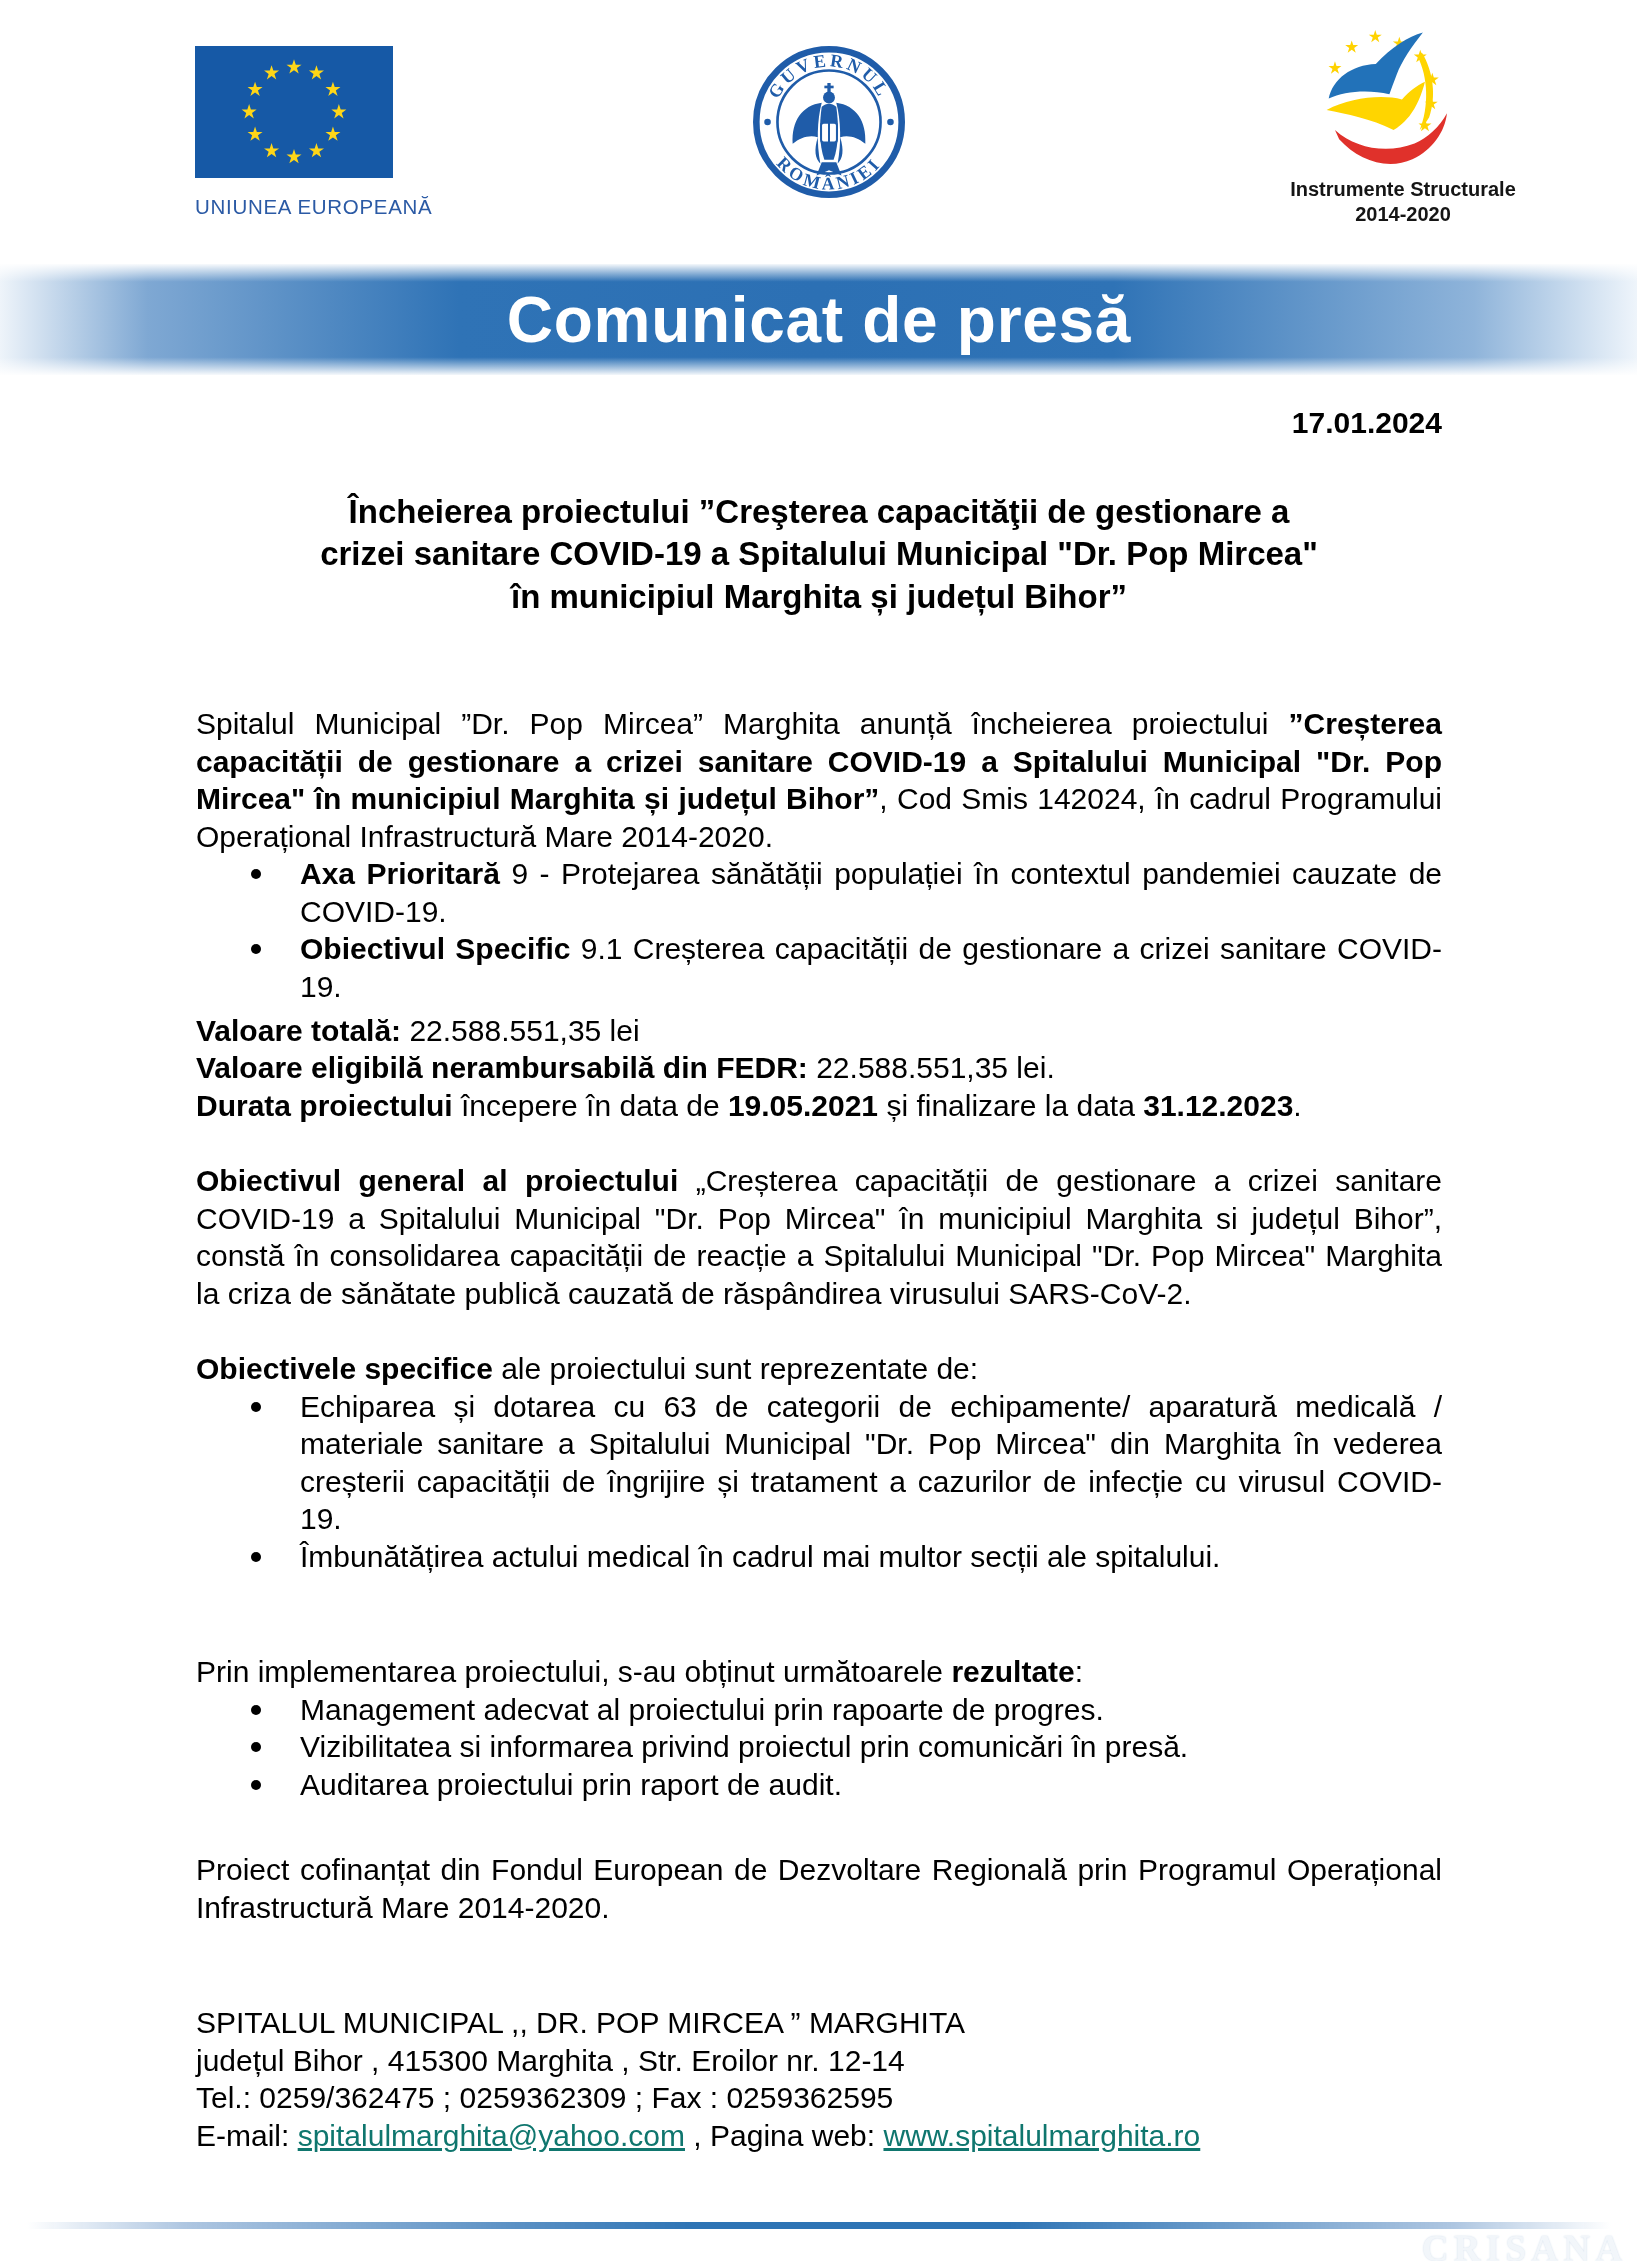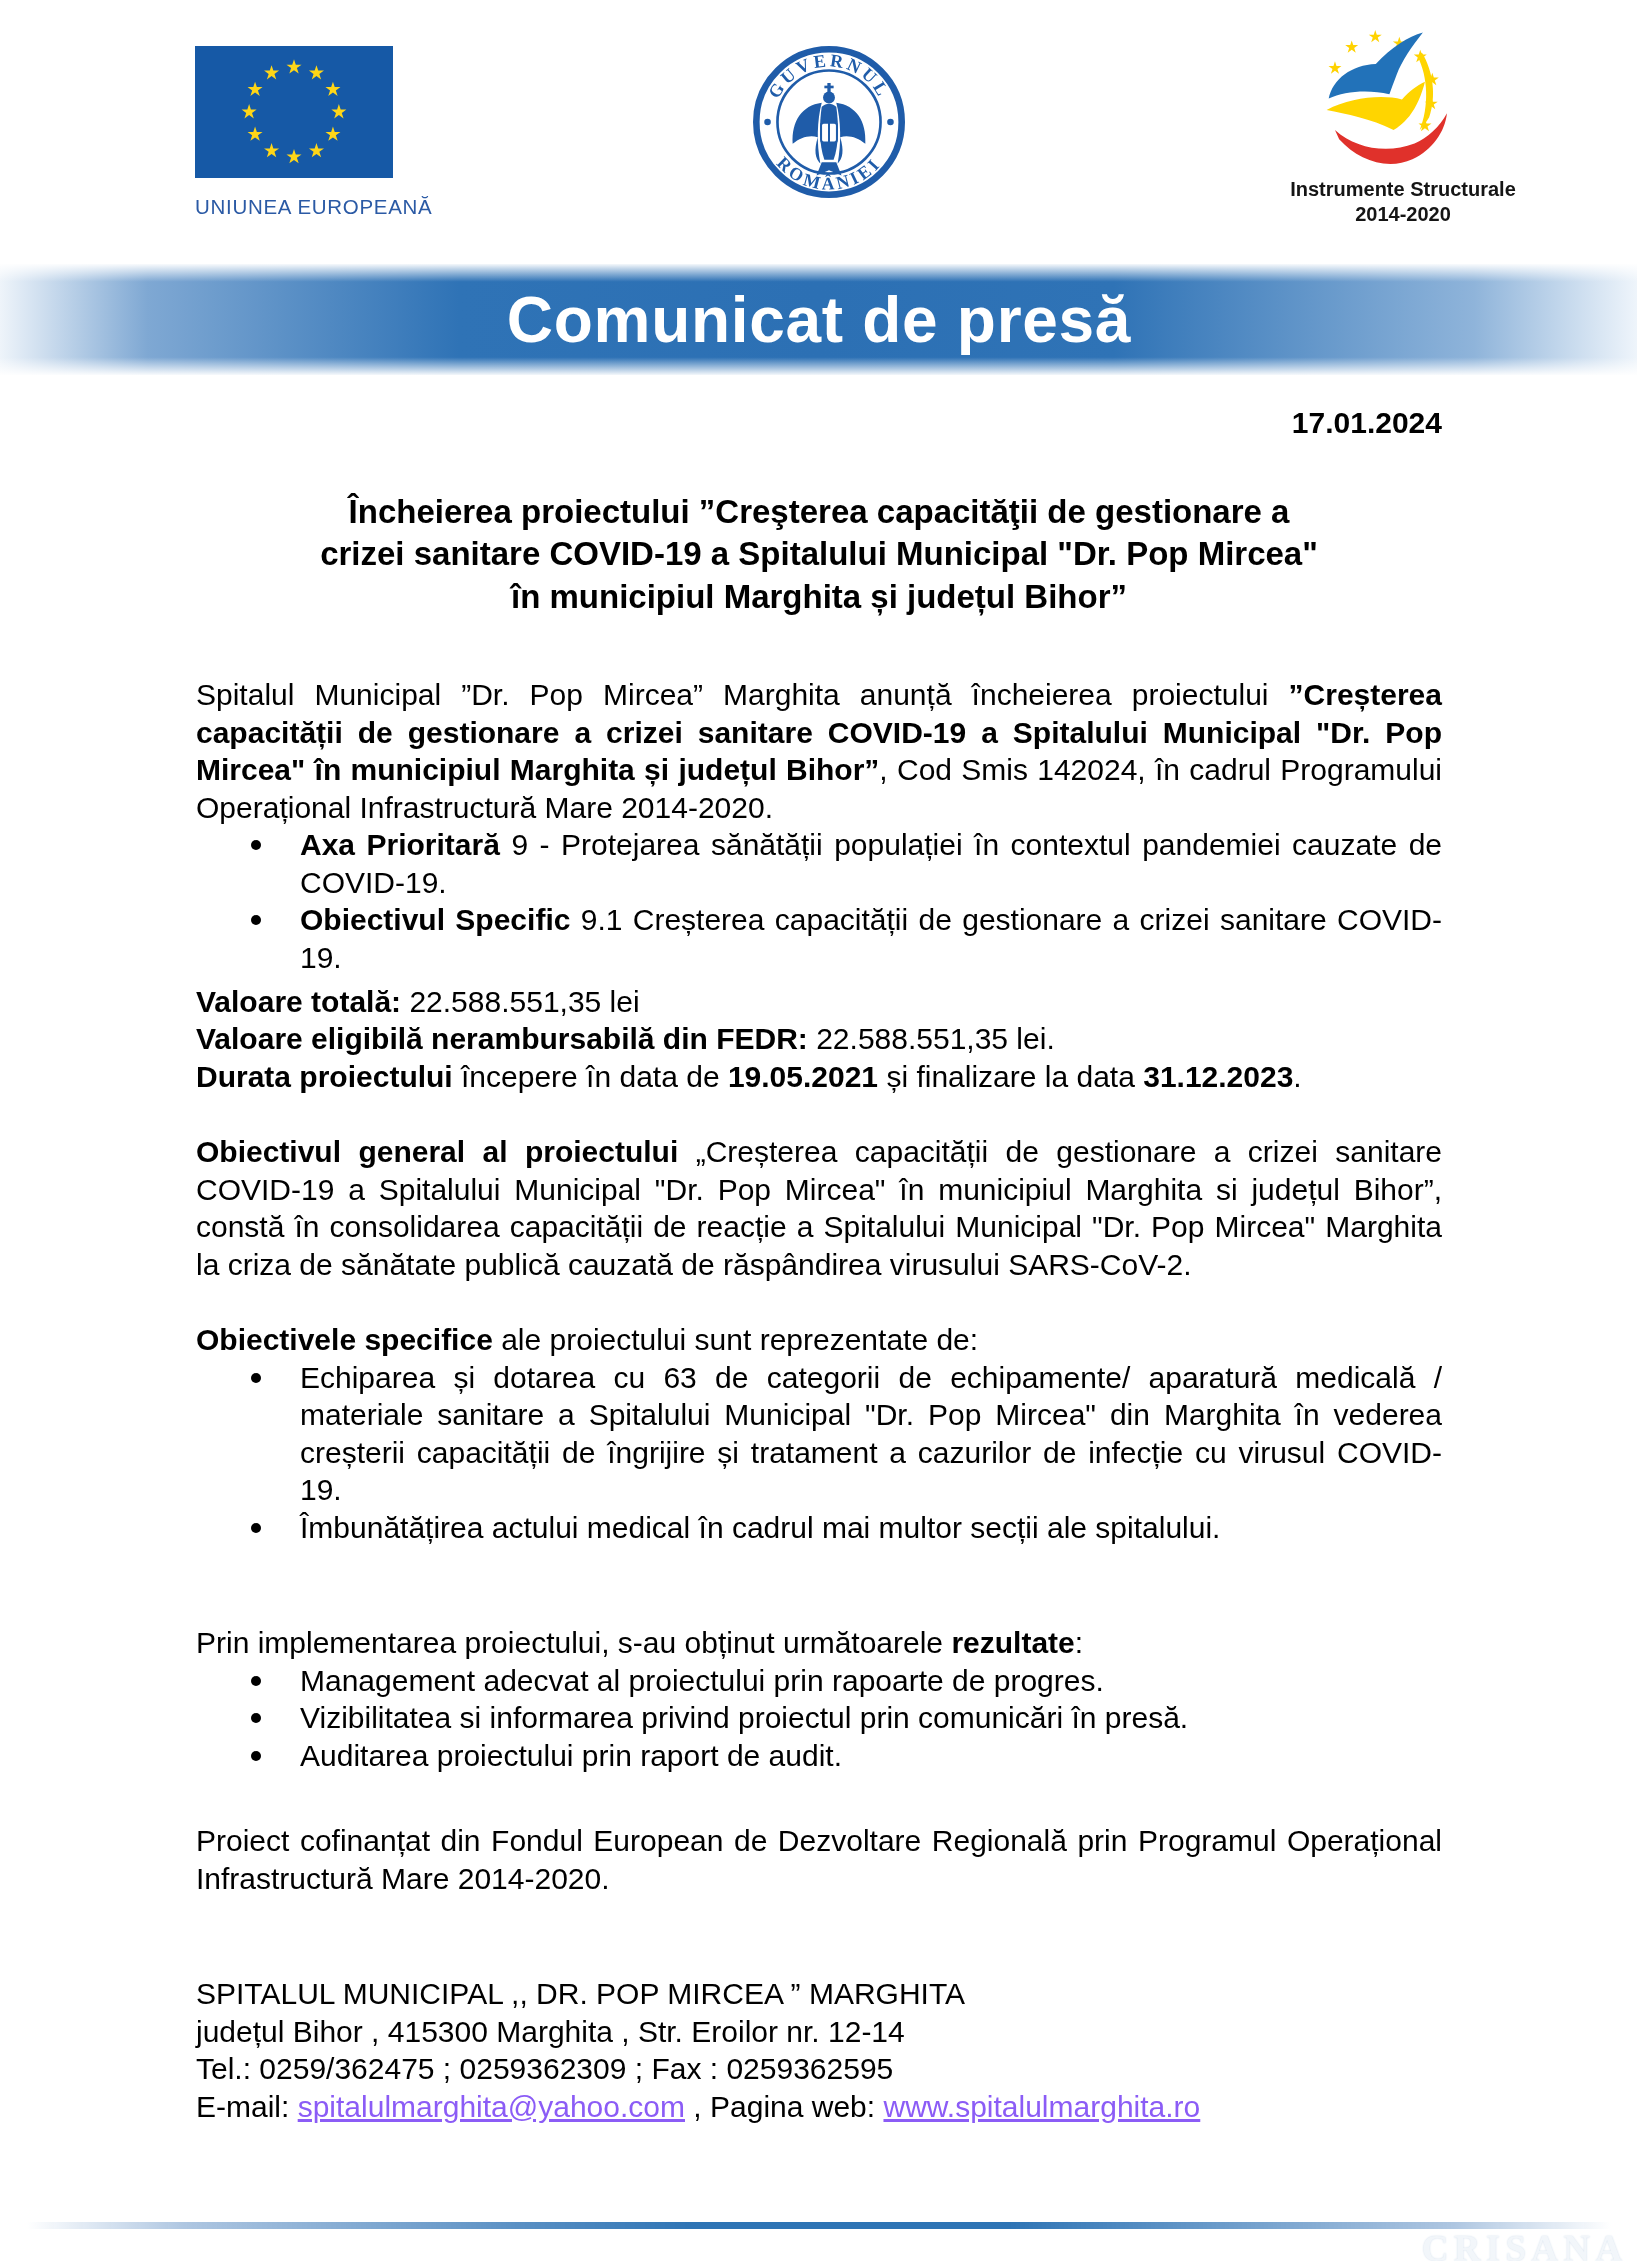--- a/index.html
+++ b/index.html
@@ -21,35 +21,35 @@
     position:absolute; top:264px; left:0; width:1638px; height:111px;
     display:flex; align-items:center; justify-content:center;
     background:
       linear-gradient(180deg, rgba(255,255,255,.95) 0%, rgba(255,255,255,0) 16%, rgba(255,255,255,0) 84%, rgba(255,255,255,.95) 100%),
       linear-gradient(90deg, #eef4fa 0%, #7fa8d3 9%, #2f73b6 28%, #2c70b4 50%, #2f73b6 68%, #8fb4da 90%, #eff5fb 100%);
   }
   .banner-title { font-size:64px; font-weight:bold; color:#fff; letter-spacing:0.7px; }
   
   .content { position:absolute; left:196px; top:404px; width:1246px; font-size:30px; line-height:1.25; }
   .date { text-align:right; font-weight:bold; font-size:30px; margin-bottom:49px; }
-  .doc-title { text-align:center; font-weight:bold; font-size:33px; line-height:1.3; margin-bottom:57px; }
+  .doc-title { text-align:center; font-weight:bold; font-size:33px; line-height:1.3; margin-bottom:86px; }
   .para { text-align:justify; }
   .values { margin-top:6.6px; }
   ul.bullets { list-style:none; }
   .bullets li { position:relative; padding-left:104px; text-align:justify; }
   .bullets li::before {
     content:""; position:absolute; left:55px; top:14px;
     width:10px; height:10px; border-radius:50%; background:#000;
   }
   .og { margin-top:38px; }
   .os-intro { margin-top:38px; }
   .results-intro { margin-top:78px; }
   .cofin { margin-top:48px; }
   .contact { margin-top:78px; }
-  .contact a { color:#8b5cf6; text-decoration:underline;margin-top:30px; }
+  .contact a { color:#0f766e; text-decoration:underline;margin-top:30px; }
   
   .footer-bar {
     position:absolute; top:2222px; left:26.4px; right:26.4px; height:7.3px;
     background:linear-gradient(90deg, rgba(46,116,181,0) 0%, rgba(120,160,205,.6) 10%, #2e74b5 42%, #2e74b5 62%, rgba(120,160,205,.6) 90%, rgba(46,116,181,0) 100%);
     filter:blur(0.3px);
   }
   .watermark {
     position:absolute; top:2227px; right:10.6px;
     font-family:"Liberation Serif","DejaVu Serif",serif; font-weight:bold;
     font-size:37px; letter-spacing:5.3px; color:#f2f6fa; text-shadow:0 0 2px #cfdcea;

